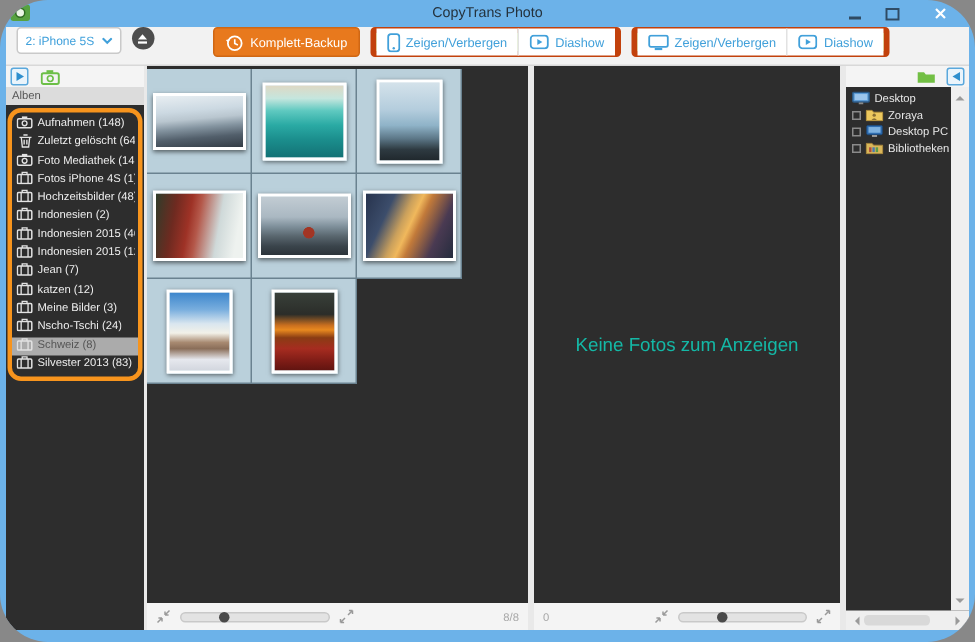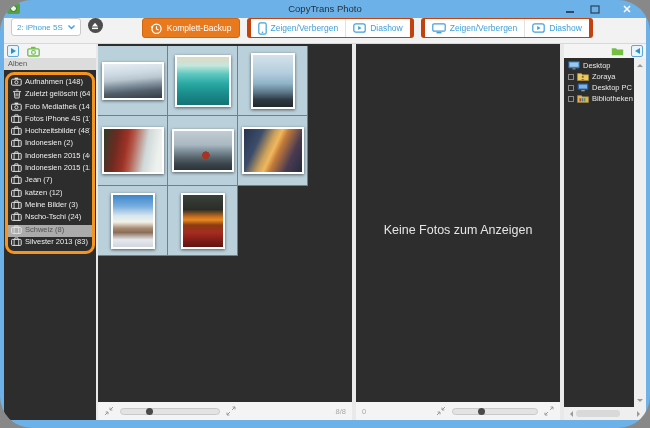--- a/index.html
+++ b/index.html
@@ -72,21 +72,21 @@
   .slider-thumb{position:absolute;top:-1px;width:7px;height:7px;border-radius:50%;background:#4a4a4a;}
   .spacer{flex:1;}
 
   .pc-pane{position:absolute;left:352px;top:0;bottom:0;width:204px;background:#2d2d2d;}
   .tab-bar{position:absolute;top:0;left:0;right:0;height:14px;background:#f3f3f3;
     display:flex;align-items:flex-end;gap:5px;padding:0 0 0 4px;}
   .tab{background:#3e9fd9;color:#fff;font-size:7.5px;line-height:12px;height:12px;padding:0 8px;
     border-radius:3px 3px 0 0;}
   .add-tab{align-self:center;background:none;border:none;padding:0;display:flex;}
   .pc-content{position:absolute;top:14px;bottom:18px;left:0;right:0;display:flex;align-items:center;justify-content:center;}
-  .empty-msg{color:#e5e5e5;font-size:12.5px;}
+  .empty-msg{color:#14b8a6;font-size:12.5px;}
 
   .tree-pane{position:absolute;left:560px;top:0;bottom:0;width:82px;background:#2d2d2d;}
   .tree-head{position:absolute;top:0;left:0;right:0;height:14px;background:#f4f4f4;
     display:flex;align-items:center;justify-content:flex-end;gap:7px;padding:0 3px;}
   .tree-body{position:absolute;top:14px;bottom:13px;left:0;right:12px;overflow:hidden;padding-top:2px;}
   .tree-row{display:flex;align-items:center;gap:3px;height:11px;padding-left:4px;color:#e8e8e8;font-size:7.5px;white-space:nowrap;}
   .t-check{display:none;width:6px;height:6px;border:1px solid #8a8a8a;background:transparent;flex:none;}
   .tree-row.has-checkbox .t-check{display:inline-block;}
   .t-icn{width:12px;display:flex;justify-content:center;flex:none;}
   .t-icn svg{display:none;}

